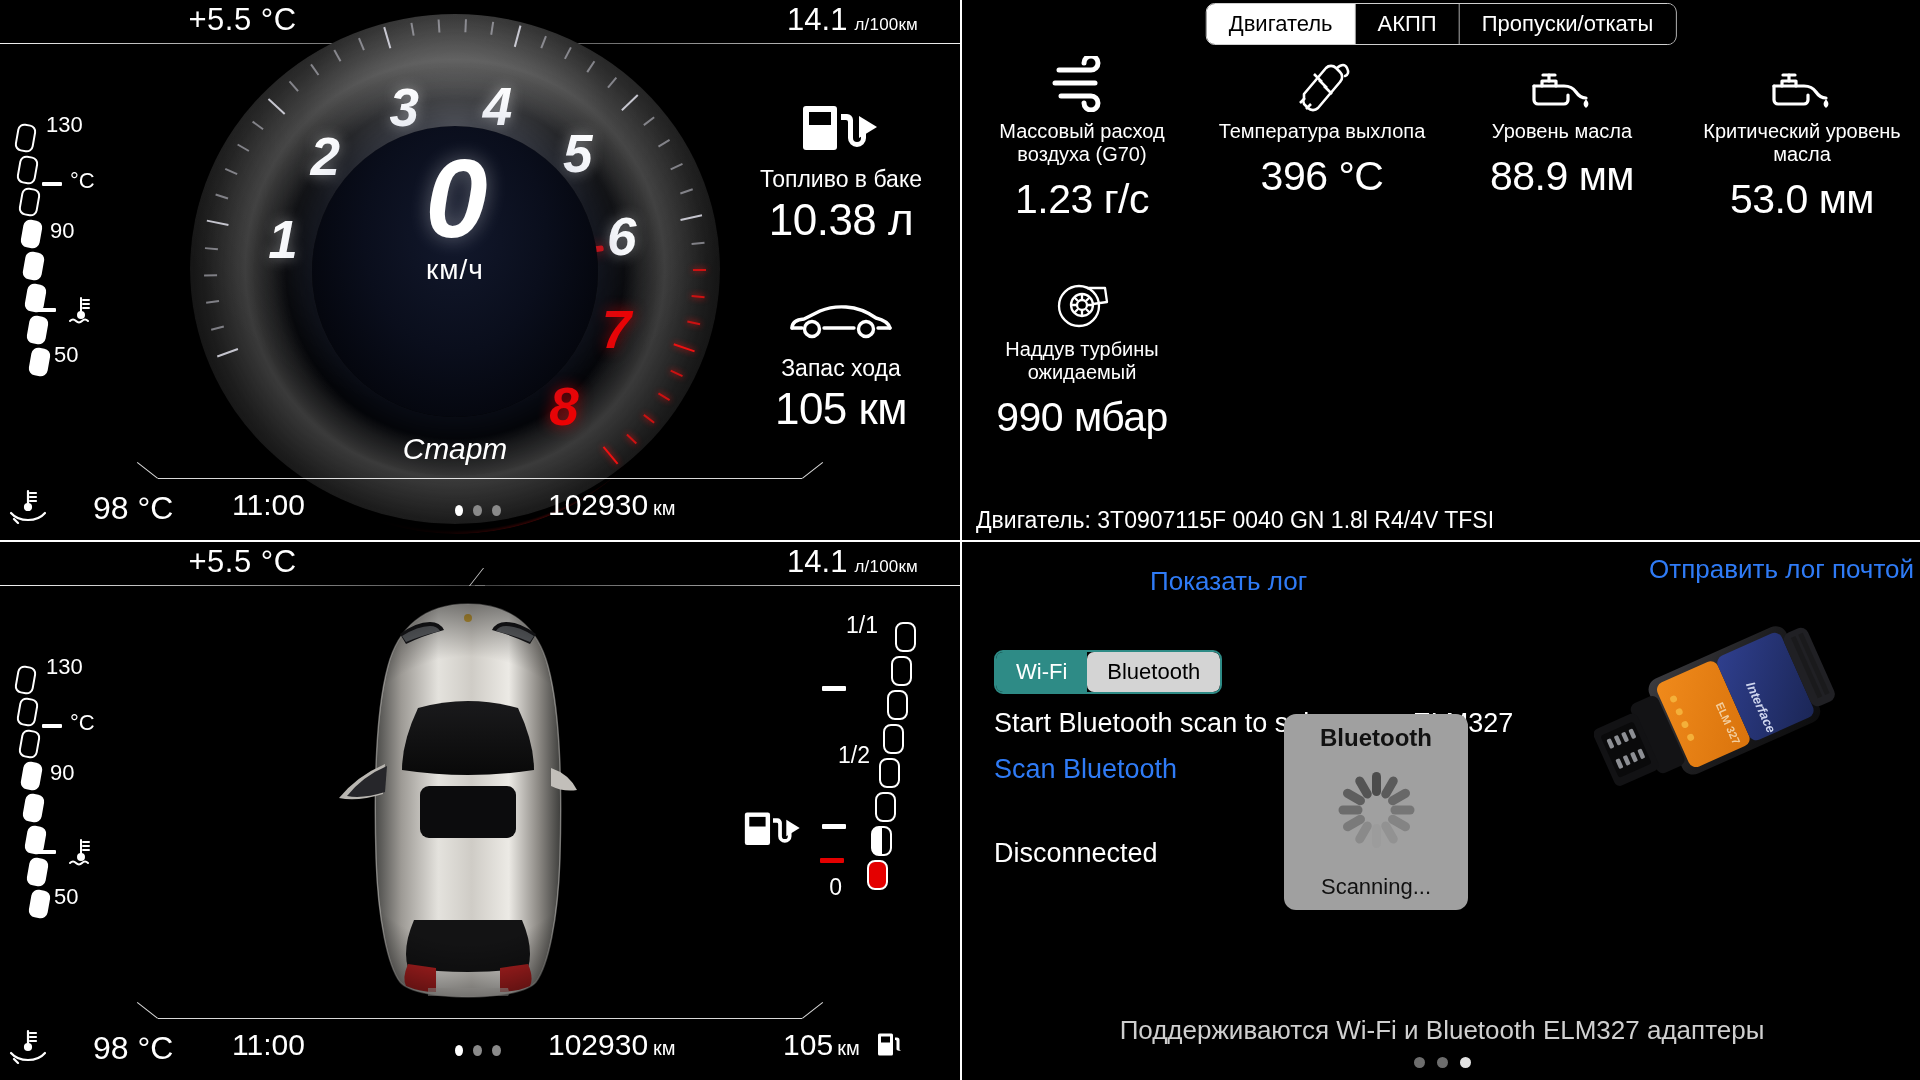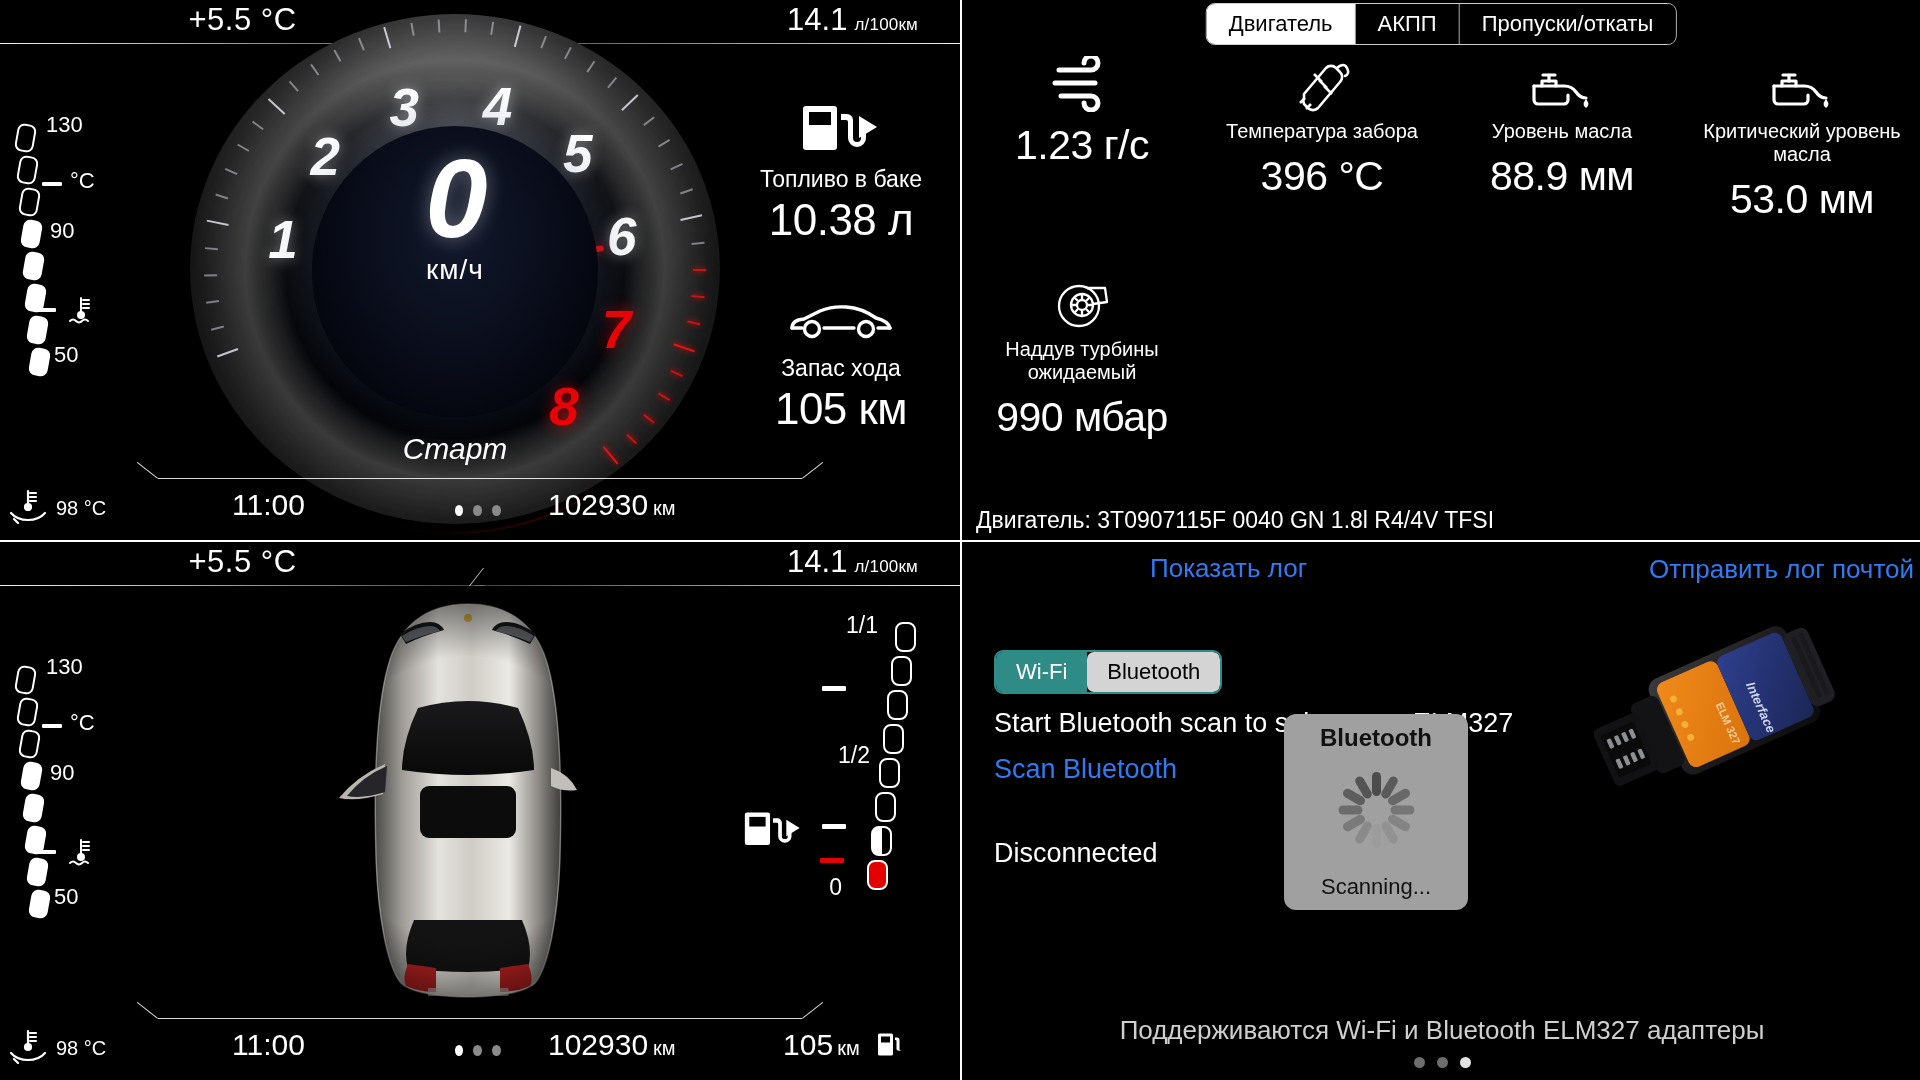--- a/index.html
+++ b/index.html
@@ -32,21 +32,21 @@
 
   
   .botbar { position:absolute; bottom:0; left:0; width:960px; height:80px; }
   .bot-frame { position:absolute; left:158px; right:158px; top:18px; height:1px;
                background:rgba(255,255,255,.85); }
   .bot-frame::before,.bot-frame::after{ content:""; position:absolute; top:0;
       width:26px; height:26px; border-top:1px solid rgba(255,255,255,.85); }
   .bot-frame::before{ left:-26px; transform-origin:right top; transform:rotate(38deg); }
   .bot-frame::after { right:-26px; transform-origin:left top;  transform:rotate(-38deg); }
   .oil { position:absolute; left:8px; top:28px; display:flex; align-items:center; gap:8px; }
-  .oil-t { font-size:20px; }
+  .oil-t { font-size:32px;margin-left:37px; }
   .clock { position:absolute; left:232px; top:28px; font-size:30px; }
   .dots3 { position:absolute; left:455px; top:45px; display:flex; gap:10px; align-items:center;}
   .dots3 i { display:block; width:9px; height:11px; border-radius:50%; background:#8a8a8a; }
   .dots3 i:first-child { background:#fff; width:8px; }
   .odo { position:absolute; left:548px; top:28px; font-size:30px; white-space:nowrap; }
   .odo .u { font-size:20px; margin-left:5px; }
   .range-r { position:absolute; right:58px; top:28px; font-size:30px; white-space:nowrap; }
   .range-r .u { font-size:20px; margin-left:4px; }
 
   
@@ -123,21 +123,21 @@
   .cell .ico { height:58px; display:flex; align-items:flex-end; justify-content:center; }
   .cell .lbl { font-size:20px; text-align:center; line-height:1.15; margin-top:8px;
                max-width:215px; }
   .cell .val { font-size:41px; margin-top:10px; white-space:nowrap; letter-spacing:-.5px; }
   .engline { position:absolute; left:0; bottom:6px; width:960px; }
   .engline .txt { font-size:23px; padding-left:14px; white-space:nowrap; }
 
   
   .links { position:absolute; top:8px; left:0; width:960px; height:46px; }
   .lnk { position:absolute; color:#2f7bf6; font-size:26px; white-space:nowrap; }
-  .lnk1 { left:188px; top:3px; }
+  .lnk1 { left:188px; top:16px; }
   .lnk2 { right:8px; top:4px; }
   .seg2 { position:absolute; left:32px; top:108px; display:flex;
           border:2px solid #2e8b86; border-radius:9px; overflow:hidden; }
   .seg2 .o { padding:7px 20px; font-size:22px; background:#2e8b86; color:#fff; }
   .seg2 .o.sel { background:#d4d4d4; color:#000; border-radius:7px; }
   .bt-hint { position:absolute; left:32px; top:166px; font-size:27px; }
   .bt-scan { position:absolute; left:32px; top:212px; font-size:27px; color:#2f7bf6; }
   .bt-state{ position:absolute; left:32px; top:296px; font-size:27px; }
   .dlg { position:absolute; left:322px; top:172px; width:184px; height:196px;
          background:#a0a0a0; border-radius:12px; color:#111;
@@ -418,34 +418,35 @@
         <div class="cell">
           <div class="ico">
             <svg width="66" height="56" viewBox="0 0 66 56">
               <g fill="none" stroke="#fff" stroke-width="5" stroke-linecap="round">
                 <path d="M10 14 h32 a7 7 0 1 0 -7 -7"></path>
                 <path d="M6 27 h40"></path>
                 <path d="M12 40 h30 a7 7 0 1 1 -7 7"></path>
               </g>
             </svg>
           </div>
+          <div class="lbl">Массовый расход воздуха (G70)</div>
           <div class="val">1.23 г/с</div>
         </div>
         <div class="cell">
           <div class="ico">
             <svg width="60" height="58" viewBox="0 0 60 58">
               <g fill="none" stroke="#fff" stroke-width="2.6" stroke-linejoin="round">
                 <path d="M12 40 l22 -26 a7 7 0 0 1 10 0 l4 4 a7 7 0 0 1 0 10 l-22 26 a7 7 0 0 1 -10 0 l-4 -4 a7 7 0 0 1 0 -6 z"></path>
                 <path d="M22 20 l8 8 M27 26 l8 8 M32 32 l8 8"></path>
                 <path d="M45 14 q7 -6 10 0 q3 6 -2 8" stroke-linecap="round"></path>
                 <path d="M13 44 l-5 5 M19 50 l-5 5"></path>
               </g>
             </svg>
           </div>
-          <div class="lbl">Температура забора</div>
+          <div class="lbl">Температура выхлопа</div>
           <div class="val">396 °C</div>
         </div>
         <div class="cell">
           <div class="ico">
             <svg width="68" height="42" viewBox="0 0 68 42">
               <g fill="none" stroke="#fff" stroke-width="3.2" stroke-linejoin="round" stroke-linecap="round">
                 <path d="M6 16 h30 q8 0 12 6 q4 6 10 6"></path>
                 <path d="M6 16 v14 a4 4 0 0 0 4 4 h26 a4 4 0 0 0 4 -4 v-5"></path>
                 <path d="M14 16 v-5 h14 v5"></path>
                 <path d="M21 11 v-6"></path>

